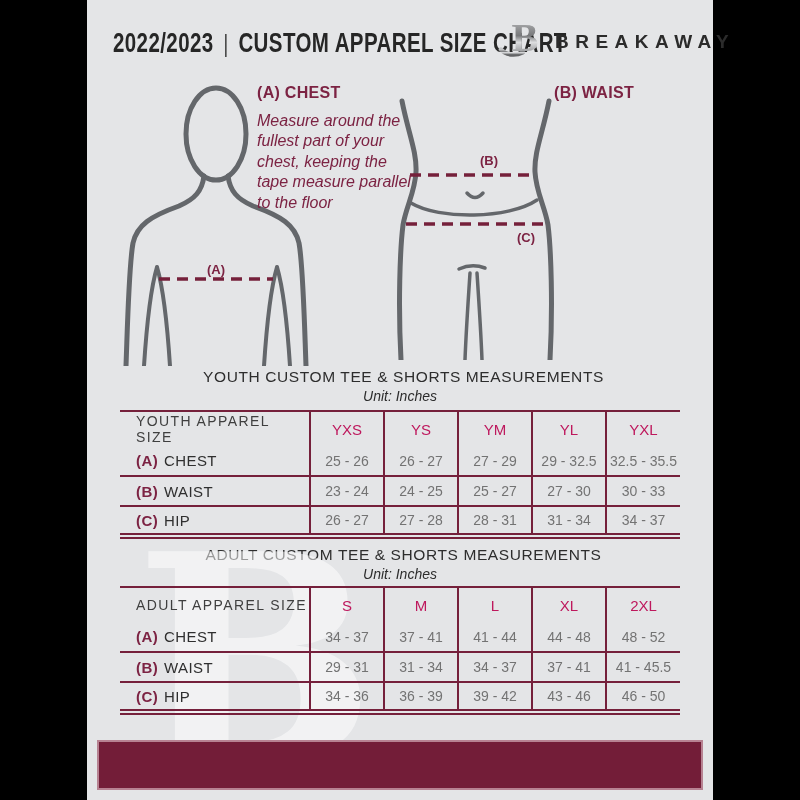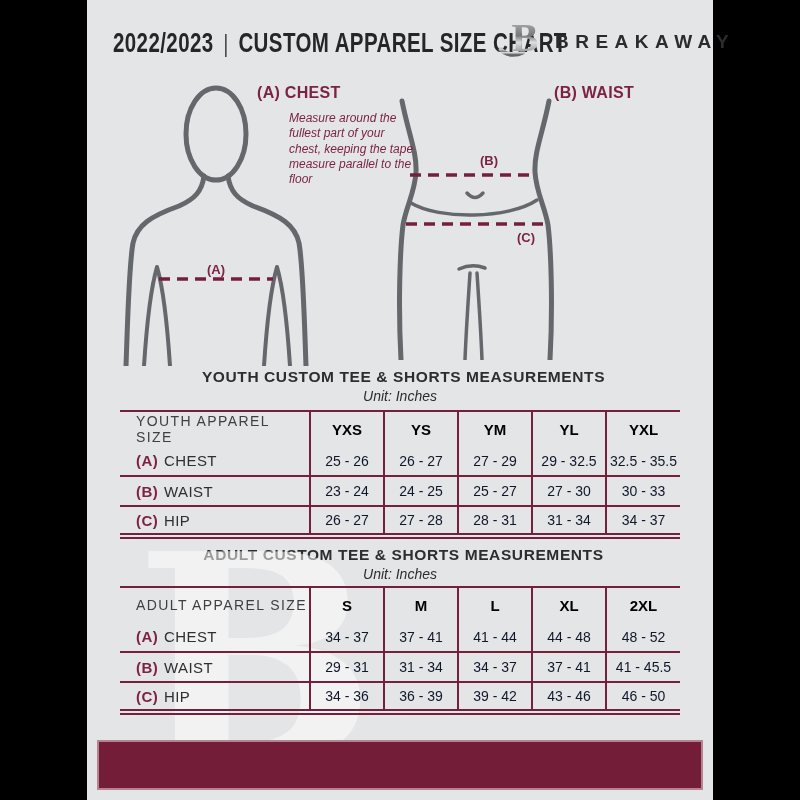--- a/index.html
+++ b/index.html
@@ -16,48 +16,48 @@
   .brand { position:absolute; left:468px; top:31px; font-size:19px; font-weight:bold;
            letter-spacing:6.5px; color:#2b2b2b; white-space:nowrap; }
 
   
   .fig { position:absolute; }
   .fig-upper { left:28px; top:78px; }
   .fig-lower { left:306px; top:97px; }
 
   .instr { position:absolute; color:#7c2343; }
   .instr h3 { font-size:16px; font-weight:bold; letter-spacing:.3px; margin-bottom:9px; color:#7c2343; }
-  .instr p  { font-size:12px; font-style:italic; line-height:1.28; white-space:pre-line;margin-left:32px; }
+  .instr p  { font-size:16px; font-style:italic; line-height:1.28; white-space:pre-line; }
   .instr-a { left:170px; top:84px;  width:158px; }
   .instr-b { left:467px; top:84px;  width:156px; }
   .instr-c { left:467px; top:220px; width:166px; }
 
   
   .section-title { position:absolute; width:100%; text-align:center; font-size:15.5px;
-                   font-weight:bold; letter-spacing:.6px; color:#2d2d2d;padding-left:7px; }
+                   font-weight:normal; letter-spacing:.6px; color:#2d2d2d;padding-left:7px; }
   .section-sub   { position:absolute; width:100%; text-align:center; font-size:14px;
                    font-style:italic; color:#2d2d2d; }
 
   
   .size-table { position:absolute; left:33px; width:560px; border-collapse:collapse;
                 table-layout:fixed; z-index:2; background:transparent;
                 border-top:2px solid #75203b; border-bottom:6px double #75203b; }
   .size-table col.c0 { width:190px; }
   .size-table col.cn { width:74px; }
   .size-table tr { border-bottom:2px solid #75203b; }
   .size-table tr:last-child { border-bottom:none; }
   .size-table th, .size-table td { border-left:2px solid #75203b; text-align:center; vertical-align:middle; }
   .size-table th:first-child, .size-table td:first-child { border-left:none; text-align:left; padding-left:16px; }
   .size-table thead tr { height:35px; }
   .size-table tbody tr { height:30px; }
   .th-first { font-weight:normal; font-size:14px; letter-spacing:1.4px; color:#3f3f3f; }
-  .th-size  { font-size:15px; font-weight:bold; color:#000000; }
+  .th-size  { font-size:15px; font-weight:normal; color:#be185d; }
   .row-label { font-size:15px; color:#2f2f2f; letter-spacing:.4px; }
   .row-label .pfx { font-weight:bold; color:#7c2343; margin-right:6px; }
-  .val { font-size:14px; color:#0f172a;margin-top:24px; }
+  .val { font-size:14px; color:#737373;margin-top:24px; }
 
   .tbl-youth { top:410px; }
   .tbl-adult { top:586px; }
   .ttl-youth { top:368px; } .sub-youth { top:388px; }
   .ttl-adult { top:546px; } .sub-adult { top:566px; }
 
   
   .watermark { position:absolute; left:48px; top:548px; z-index:1;
                font-family:"DejaVu Serif", serif; font-weight:bold;
                font-size:285px; line-height:.78; color:#fff; opacity:.52; }

